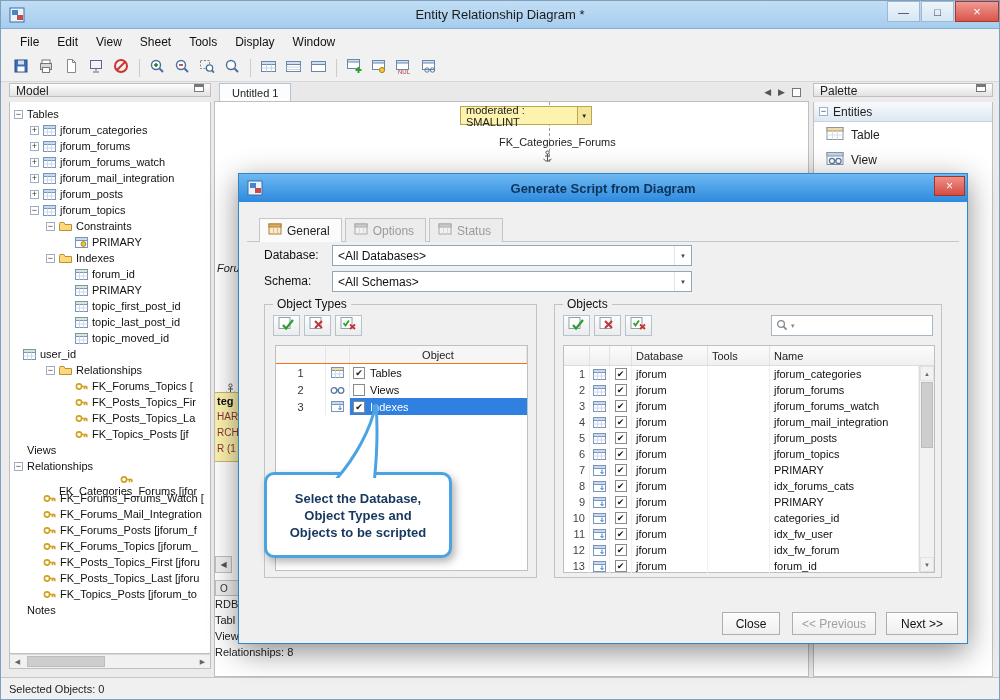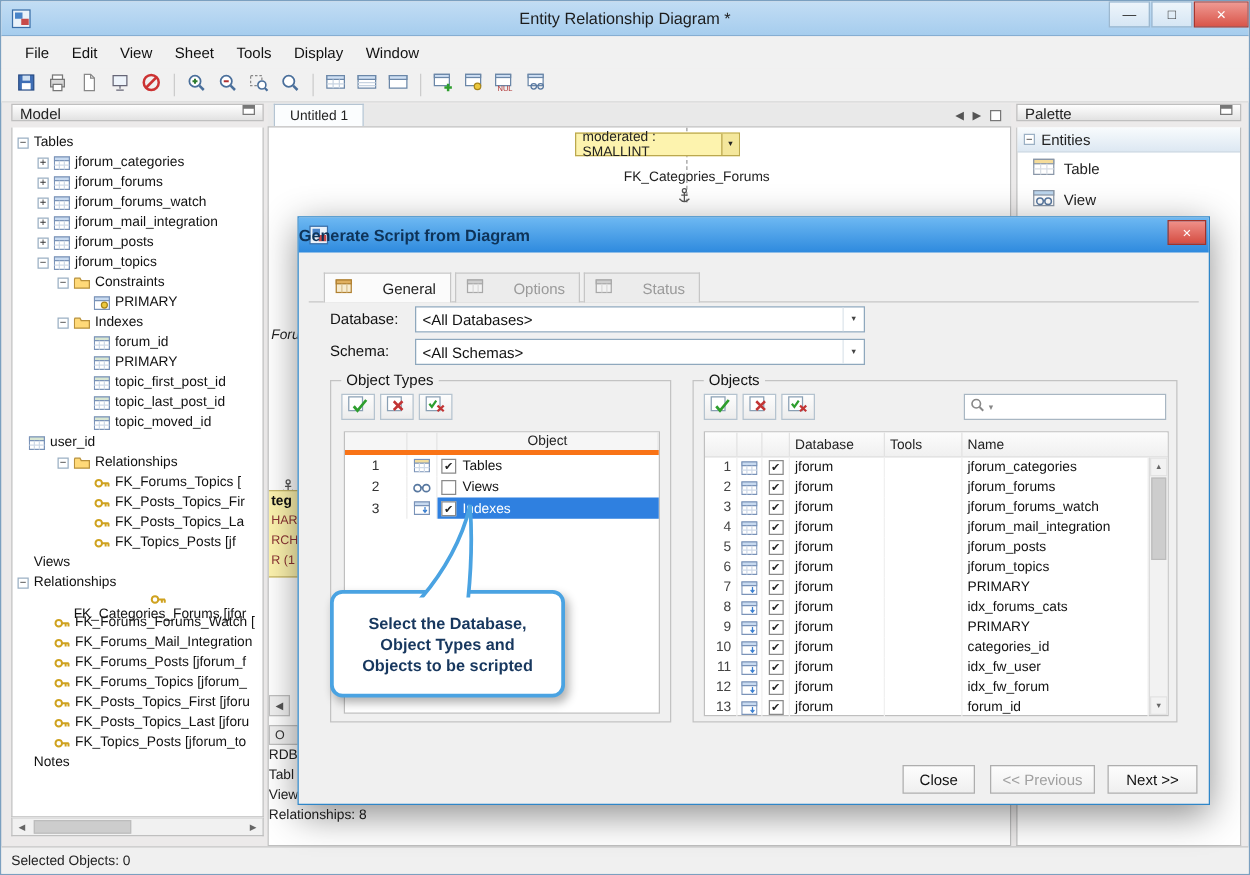--- a/index.html
+++ b/index.html
@@ -88,46 +88,46 @@
   .section-hdr { height:20px; background:linear-gradient(#f8fbfd,#dde8f2); border-bottom:1px solid #c6d4e0;
     display:flex; align-items:center; padding:0 5px; font-size:12px; color:#222; }
   .section-hdr .exp { margin-right:5px; }
   .pal-item { height:25px; display:flex; align-items:center; padding-left:12px; gap:7px; font-size:12px; color:#222; }
 
   
   .dialog { position:absolute; left:237px; top:172px; width:730px; height:471px; background:#f0f0f0;
     border:1px solid #2f86c8; box-shadow:0 8px 28px rgba(0,0,0,.45); z-index:10; }
   .dlg-titlebar { position:relative; height:28px; background:linear-gradient(#6db8f2,#2e8ade); display:flex; align-items:center; }
   .dlg-icon { margin-left:8px; display:inline-flex; }
-  .dlg-title { position:absolute; left:0; right:0; text-align:left; font-size:13px; font-weight:bold; color:#0e3358; }
+  .dlg-title { position:absolute; left:0; right:0; text-align:center; font-size:13px; font-weight:bold; color:#0e3358; }
   .dlg-close { position:absolute; right:2px; top:2px; width:31px; height:20px; background:linear-gradient(#f09089,#d44c41);
     border:1px solid #a23329; color:#fff; display:flex; align-items:center; justify-content:center; font-size:12px; }
   .dlg-tabs { position:absolute; left:20px; top:44px; display:flex; z-index:2; }
   .dlg-tab { padding:4px 11px 4px 8px; font-size:12px; border:1px solid #c6c6c6; border-bottom:none;
-    background:#ececec; margin-right:3px; display:flex; gap:24px; align-items:center; color:#9a9a9a; }
+    background:#ececec; margin-right:3px; display:flex; gap:5px; align-items:center; color:#9a9a9a; }
   .dlg-tab.active { background:#fbfbfb; color:#222; }
   .tabline { position:absolute; left:8px; right:8px; top:67px; height:1px; background:#c6c6c6; }
   .fld-label { position:absolute; left:25px; font-size:12px; line-height:21px; color:#111; }
   .combo { position:absolute; left:93px; width:360px; height:21px; border:1px solid #8fa8bd; background:#fff;
     display:flex; align-items:center; padding-left:5px; font-size:12px; color:#111; }
   .combo-arrow { margin-left:auto; width:17px; height:100%; display:flex; align-items:center;
     justify-content:center; border-left:1px solid #dde5ec; font-size:6px; color:#444; }
   .grp { position:absolute; top:130px; height:274px; border:1px solid #c3c3c3; }
   .grp-label { position:absolute; top:-8px; left:8px; background:#f0f0f0; padding:0 4px; font-size:12px; color:#111; }
   .grp-types { left:25px; width:273px; }
   .grp-objects { left:315px; width:388px; }
   .grp-btns { position:absolute; left:8px; top:10px; display:flex; gap:4px; }
   .gbtn { width:27px; height:21px; border:1px solid #b5c3cf; background:linear-gradient(#fdfdfd,#ececec);
     display:flex; align-items:center; justify-content:center; }
   .search { position:absolute; right:8px; top:10px; width:162px; height:21px; border:1px solid #a8b6c2;
     background:#fff; display:flex; align-items:center; padding-left:4px; gap:3px; }
   .search input { border:none; outline:none; flex:1; font-size:11px; font-family:"Liberation Sans",sans-serif; min-width:0; }
 
   .tt { position:absolute; left:10px; top:40px; width:253px; height:226px; background:#fff; border:1px solid #bfbfbf; font-size:11px; }
-  .tt-head { display:grid; grid-template-columns:50px 24px 1fr; height:18px; background:#f6f6f6; border-bottom:4px solid #f97316; }
+  .tt-head { display:grid; grid-template-columns:50px 24px 1fr; height:18px; background:#f6f6f6; border-bottom:1px solid #f97316; }
   .tt-head div { display:flex; align-items:center; justify-content:center; border-right:1px solid #e4e4e4; color:#222; }
   .tt-row { display:grid; grid-template-columns:50px 24px 1fr; height:17px; }
   .tt-row .c-num { display:flex; align-items:center; justify-content:center; border-right:1px solid #ececec; color:#333; }
   .tt-row .c-icon { display:flex; align-items:center; justify-content:center; border-right:1px solid #ececec; }
   .tt-row .c-obj { display:flex; align-items:center; gap:5px; padding-left:3px; color:#111; }
   .tt-row .c-obj.selected { background:#2f80e0; color:#fff; }
 
   .cb { width:12px; height:12px; border:1px solid #8a8a8a; background:#fff; display:inline-flex;
     align-items:center; justify-content:center; font-size:9px; color:#222; flex:none; }
 

